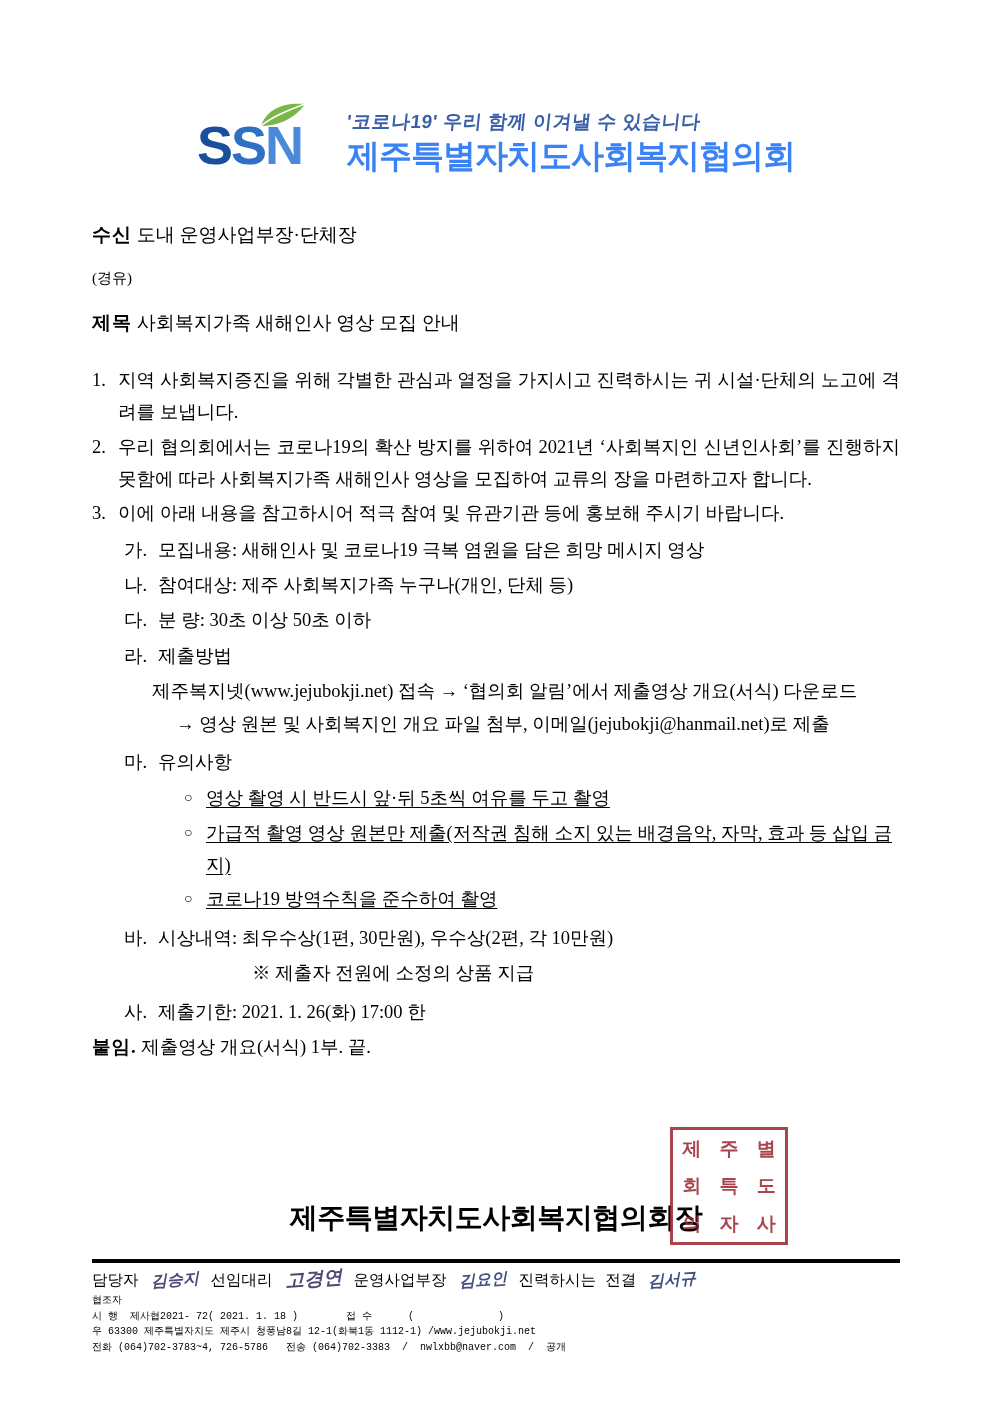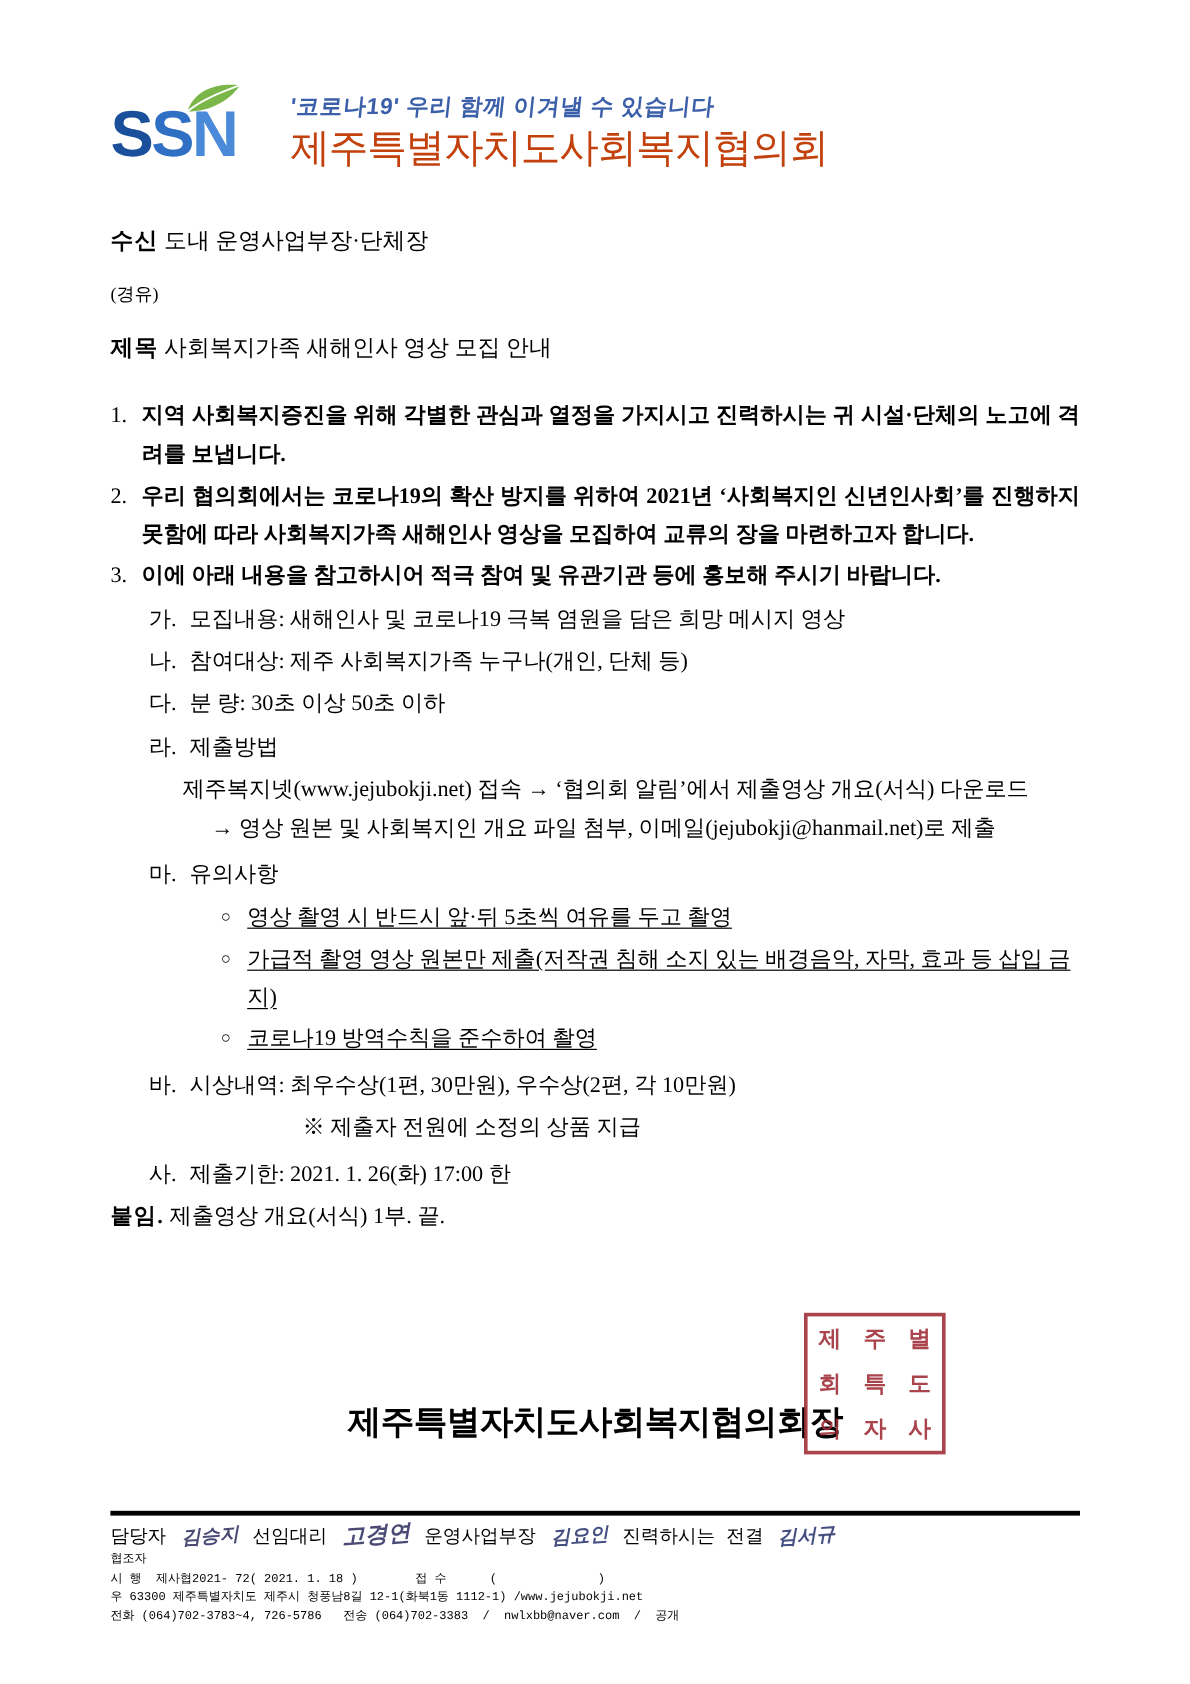--- a/index.html
+++ b/index.html
@@ -19,23 +19,23 @@
   .page {
     position: relative;
     width: 992px;
     height: 1403px;
     box-sizing: border-box;
     padding: 0 92px;
   }
 
   
   .letterhead {
-    padding-top: 69px;
-    display: flex;
-    justify-content: flex-start;
+    padding-top: 102px;
+    display: flex;
+    justify-content: center;
     align-items: flex-start;
   }
   .logo-wrap {
     display: flex;
     align-items: flex-end;
     gap: 10px;
   }
   .ssn-mark {
     position: relative;
     width: 140px;
@@ -70,22 +70,22 @@
     font-size: 19px;
     font-weight: bold;
     color: #3b5fa8;
     letter-spacing: 0.5px;
     transform: skewX(-6deg);
     margin-bottom: 4px;
   }
   .org-name {
     font-family: "Liberation Sans", sans-serif;
     font-size: 33px;
-    font-weight: normal;
-    color: #c2410c;
+    font-weight: bold;
+    color: #3b82f6;
     letter-spacing: -1px;
     line-height: 1;
   }
 
   
   .field-line {
     margin-top: 0;
     font-size: 19px;
     line-height: 1.2;
   }
@@ -118,21 +118,20 @@
     margin-bottom: 2px;
   }
   .num-item .marker {
     width: 26px;
     flex: 0 0 26px;
     text-align: left;
   }
   .num-item .content {
     flex: 1 1 auto;
     text-align: justify;
-    font-weight: bold;
   }
 
   .sub-list {
     margin-top: 4px;
     margin-left: 32px;
   }
   .sub-item {
     display: flex;
     align-items: flex-start;
     margin-bottom: 3px;

